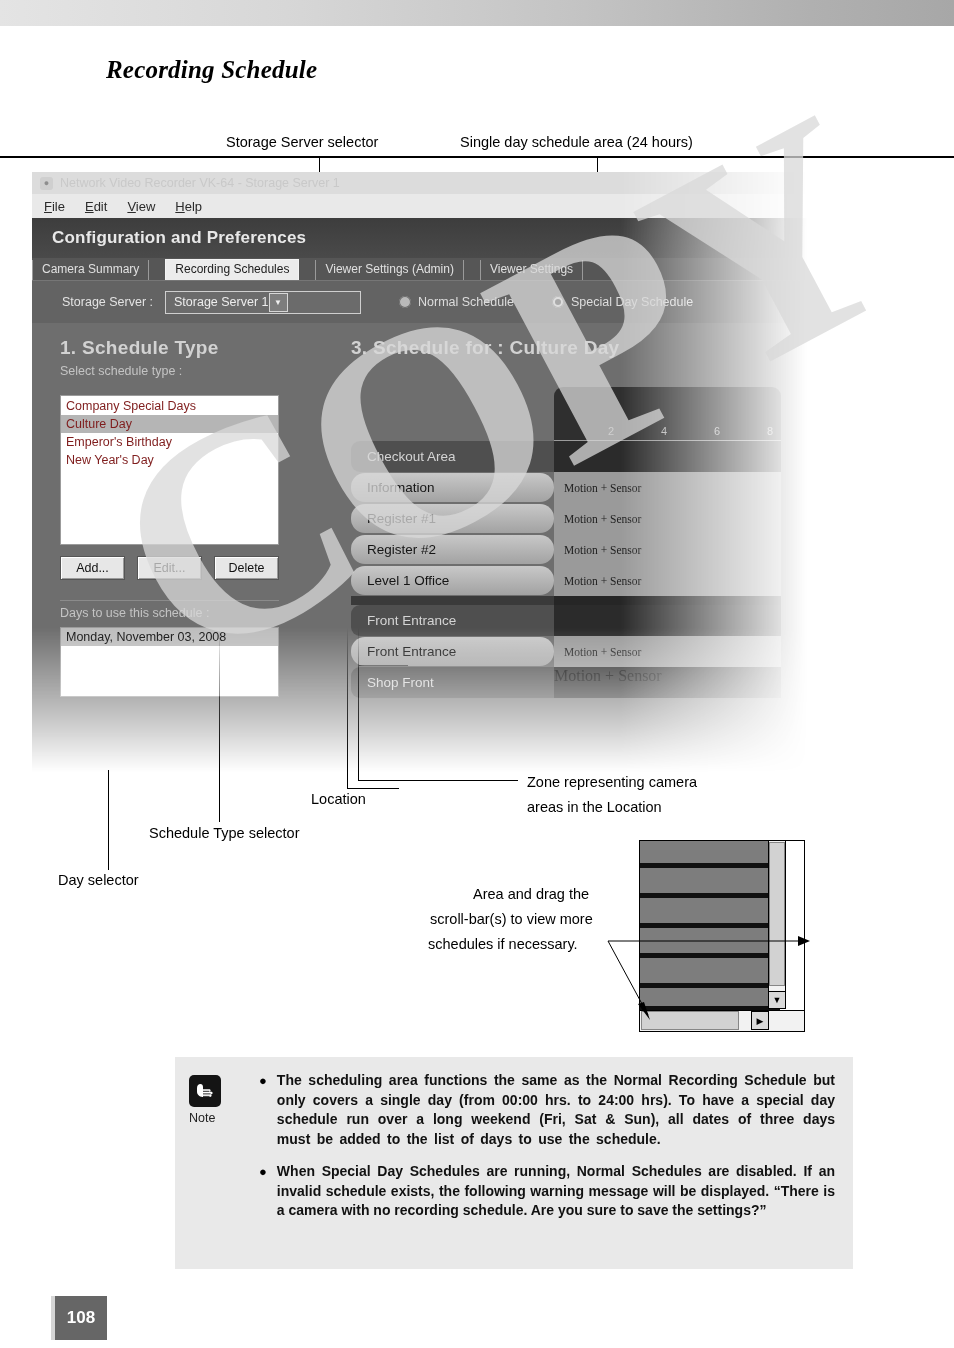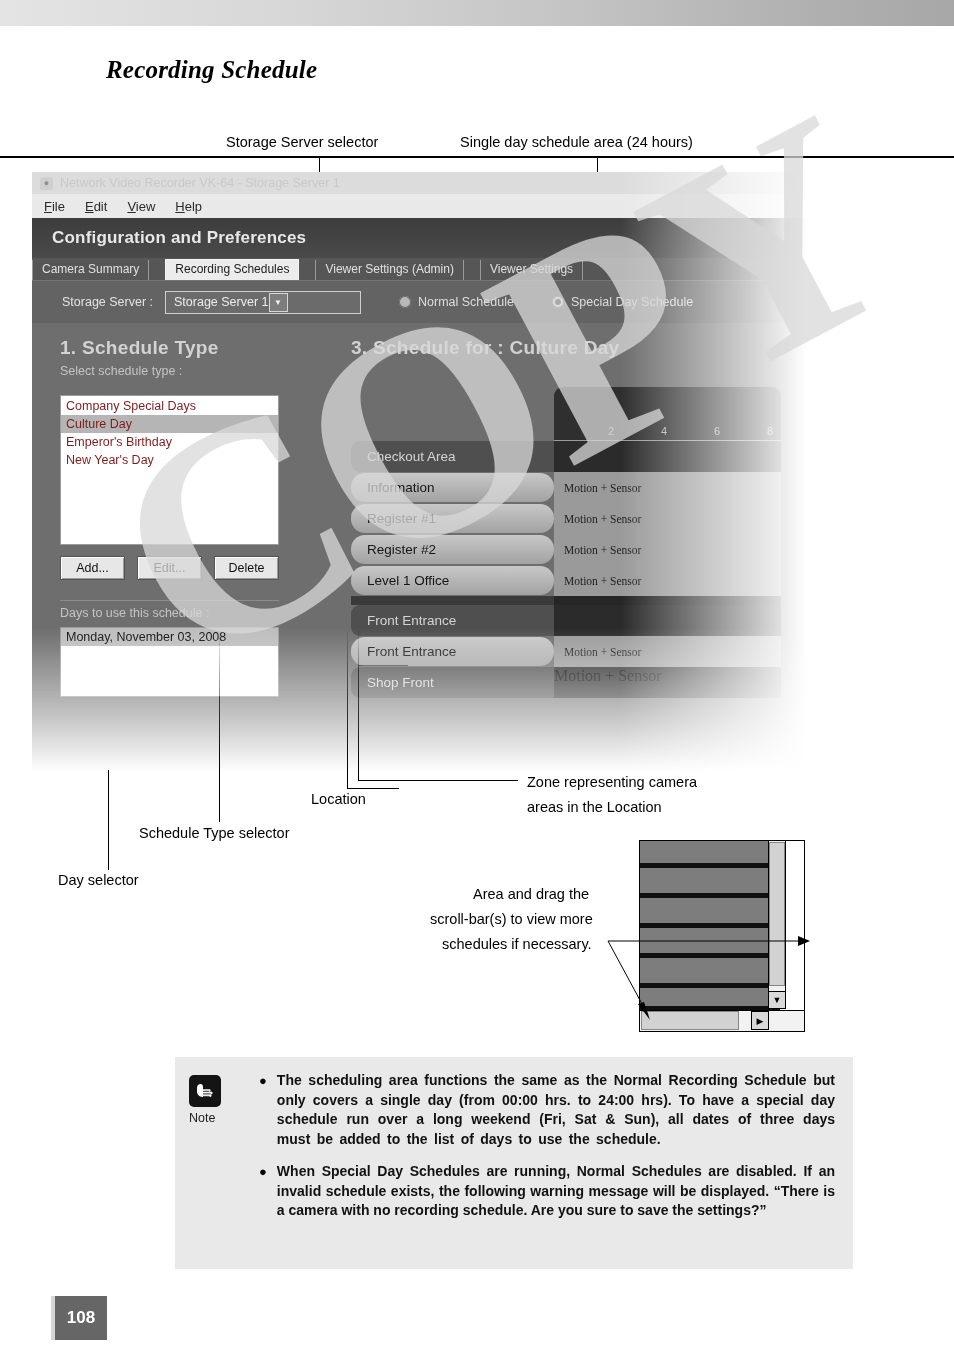--- a/index.html
+++ b/index.html
@@ -350,28 +350,28 @@
 <div class="lead-v" style="left:358px;top:525px;height:140px;"></div>
 <div class="lead-h" style="left:358px;top:665px;width:50px;"></div>
 <div class="lead-v" style="left:358px;top:665px;height:115px;"></div>
 <div class="lead-h" style="left:358px;top:780px;width:160px;"></div>
 
 <div class="callout" style="left:311px;top:791px;">Location</div>
 <div class="callout" style="left:527px;top:774px;">Zone representing camera</div>
 <div class="callout" style="left:527px;top:799px;">areas in the Location</div>
 
 <div class="lead-v" style="left:219px;top:500px;height:322px;"></div>
-<div class="callout" style="left:139px;top:825px;">Schedule Type selector</div>
+<div class="callout" style="left:149px;top:825px;">Schedule Type selector</div>
 
 <div class="lead-v" style="left:108px;top:770px;height:100px;"></div>
 <div class="callout" style="left:58px;top:872px;">Day selector</div>
 
 <div class="callout" style="left:473px;top:886px;">Area and drag the</div>
 <div class="callout" style="left:430px;top:911px;">scroll-bar(s) to view more</div>
-<div class="callout" style="left:442px;top:936px;text-align:right;">schedules if necessary.</div>
+<div class="callout" style="left:428px;top:936px;text-align:right;">schedules if necessary.</div>
 
 <svg style="position:absolute;left:600px;top:930px;width:210px;height:120px;z-index:40;">
   <polyline points="8,11 198,11" fill="none" stroke="#000" stroke-width="1"></polyline>
   <polygon points="198,6 210,11 198,16" fill="#000"></polygon>
   <polyline points="8,11 48,85" fill="none" stroke="#000" stroke-width="1"></polyline>
   <polygon points="38,74 50,90 44,72" fill="#000"></polygon>
 </svg>
 
 <div class="inset">
   <div class="band" style="top:0;height:22px;"></div>

